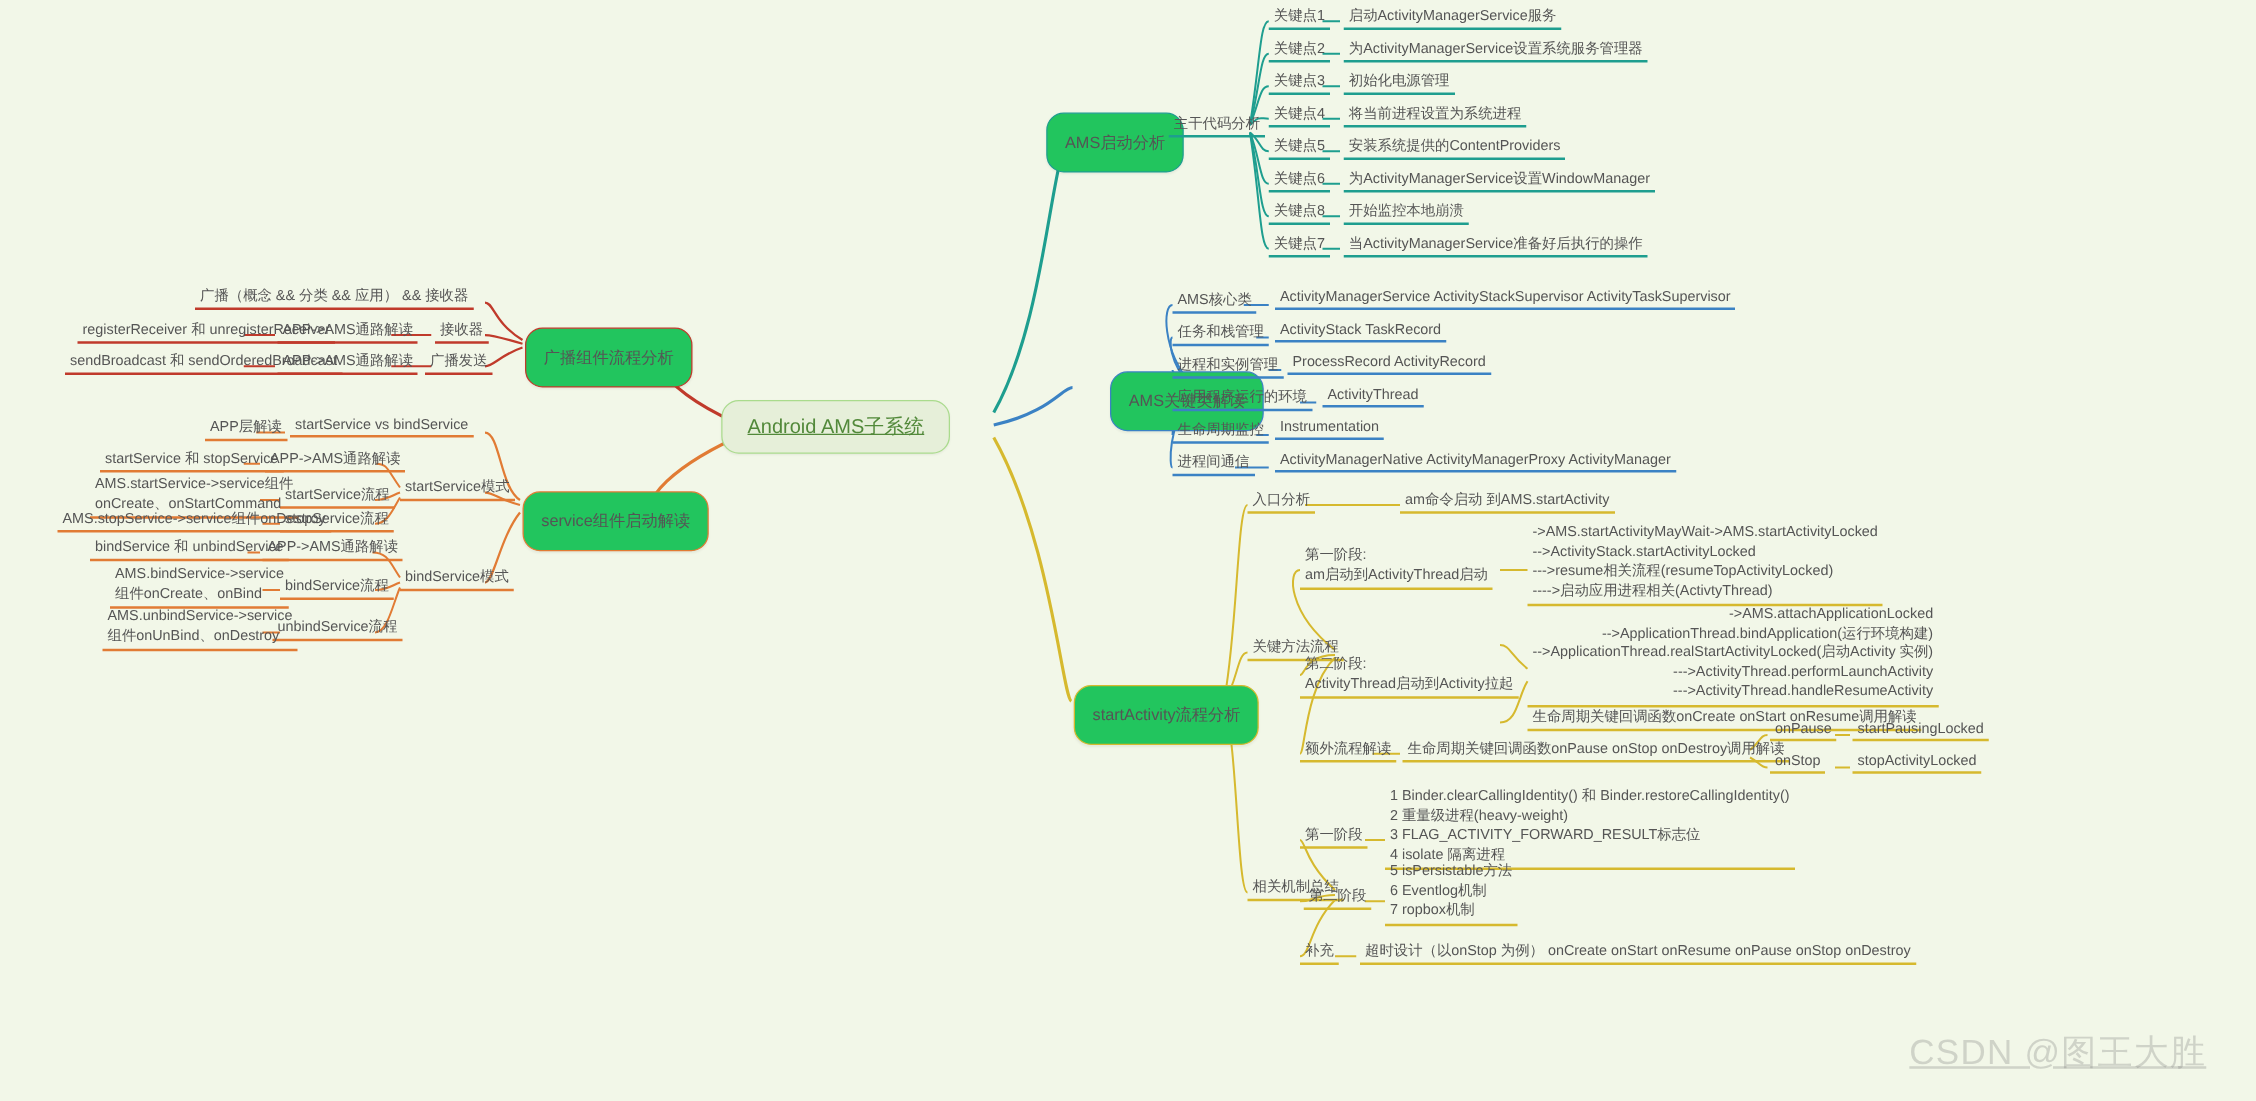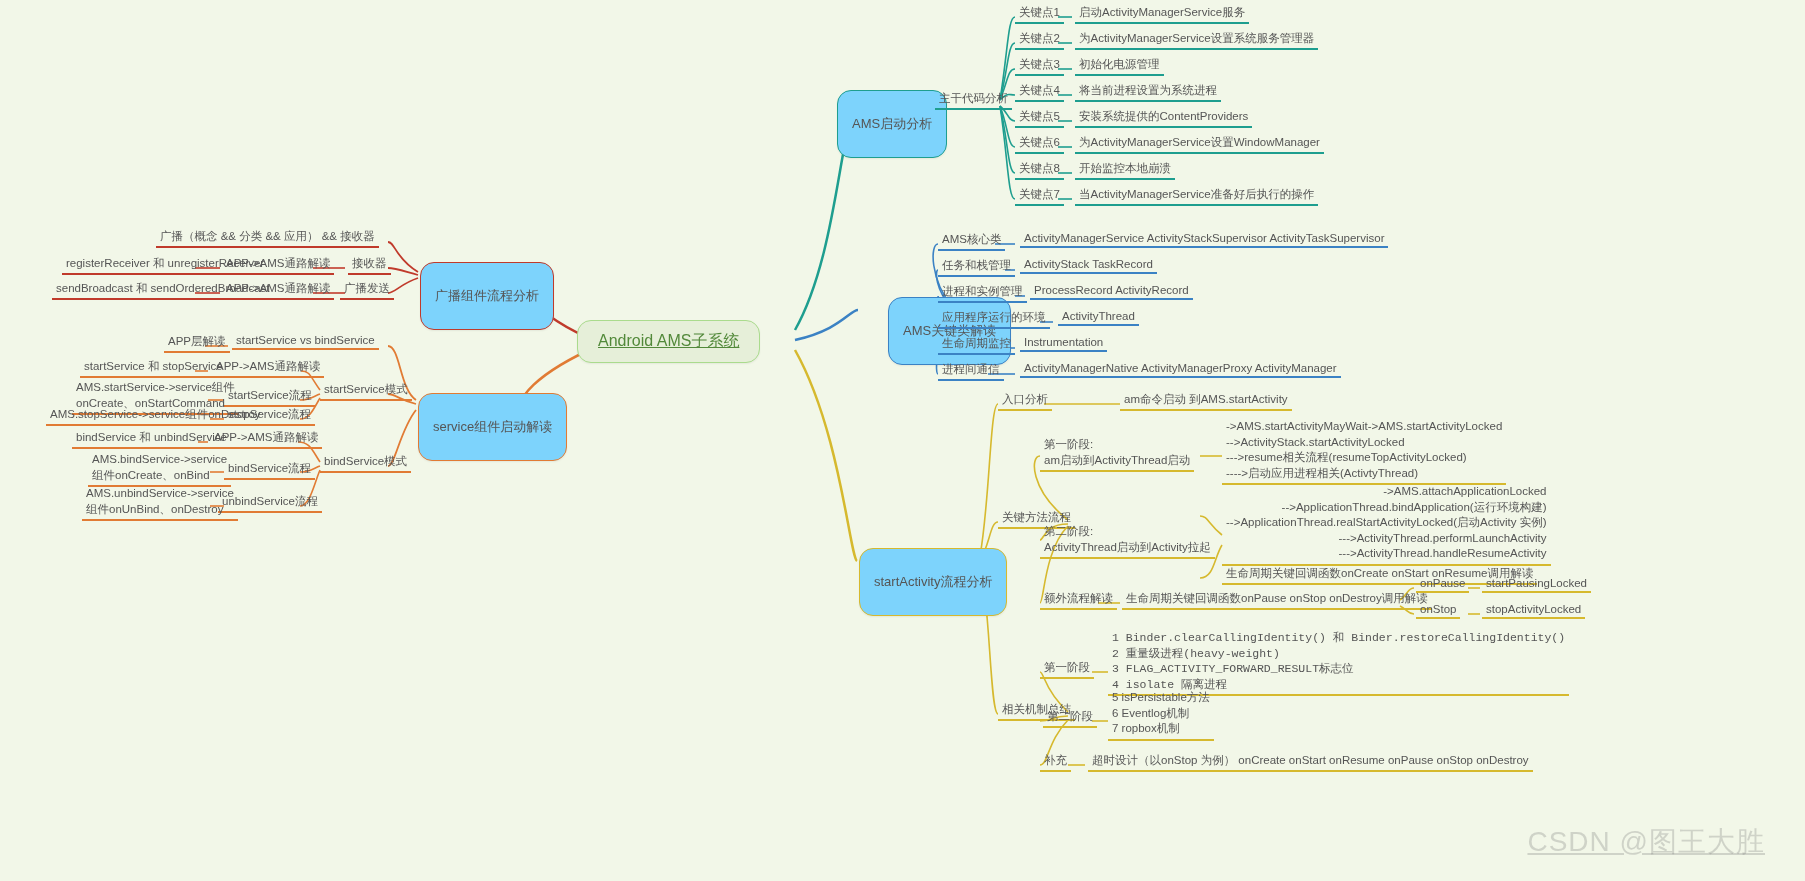--- a/index.html
+++ b/index.html
@@ -9,23 +9,23 @@
     background: #f2f7e8;
     font-family: Arial, "Microsoft YaHei", sans-serif;
     font-size: 12px;
     color: #4a4a4a;
     position: relative;
     overflow: hidden;
   }
   svg.links { position: absolute; top: 0; left: 0; width: 1805px; height: 881px; pointer-events: none; }
   .node {
     position: absolute;
-    background: #7dd3fc;
+    background: #22c55e;
     border-radius: 14px;
-    padding: 24px 14px;
+    padding: 14px 14px;
     white-space: nowrap;
     font-size: 13px;
     color: #555;
     box-shadow: 0 1px 2px rgba(0,0,0,0.06);
   }
   .node.root {
     background: #e6efd9;
     color: #52893a;
     border: 1px solid #aadb8d;
     font-size: 16px;
@@ -226,19 +226,19 @@
 <div class="leaf yellow ml" style="left:1222px;top:484px;text-align:right;"><span class="seg">-&gt;AMS.attachApplicationLocked<br>--&gt;ApplicationThread.bindApplication(运行环境构建)<br>--&gt;ApplicationThread.realStartActivityLocked(启动Activity 实例)<br>---&gt;ActivityThread.performLaunchActivity<br>---&gt;ActivityThread.handleResumeActivity</span></div>
 <div class="leaf yellow" style="left:1222px;top:566px;"><span class="seg">生命周期关键回调函数onCreate onStart onResume调用解读</span></div>
 <div class="leaf yellow" style="left:1040px;top:591px;"><span class="seg">额外流程解读</span></div>
 <div class="leaf yellow" style="left:1122px;top:591px;"><span class="seg">生命周期关键回调函数onPause onStop onDestroy调用解读</span></div>
 <div class="leaf yellow" style="left:1416px;top:577px;"><span class="seg">onPause</span></div>
 <div class="leaf yellow" style="left:1482px;top:577px;"><span class="seg">startPausingLocked</span></div>
 <div class="leaf yellow" style="left:1416px;top:603px;"><span class="seg">onStop</span></div>
 <div class="leaf yellow" style="left:1482px;top:603px;"><span class="seg">stopActivityLocked</span></div>
 <div class="leaf yellow" style="left:998px; top:702px;"><span class="seg">相关机制总结</span></div>
 <div class="leaf yellow" style="left:1040px;top:660px;"><span class="seg">第一阶段</span></div>
-<div class="leaf yellow ml" style="left:1108px;top:630px;font-family:Liberation Mono, monospace;"><span class="seg">1 Binder.clearCallingIdentity() 和 Binder.restoreCallingIdentity()<br>2 重量级进程(heavy-weight)<br>3 FLAG_ACTIVITY_FORWARD_RESULT标志位<br>4 isolate 隔离进程</span></div>
+<div class="leaf yellow ml" style="left:1108px;top:630px;"><span class="seg">1 Binder.clearCallingIdentity() 和 Binder.restoreCallingIdentity()<br>2 重量级进程(heavy-weight)<br>3 FLAG_ACTIVITY_FORWARD_RESULT标志位<br>4 isolate 隔离进程</span></div>
 <div class="leaf yellow" style="left:1026px;top:709px;margin-left:17px;"><span class="seg">第二阶段</span></div>
 <div class="leaf yellow ml" style="left:1108px;top:690px;"><span class="seg">5 isPersistable方法<br>6 Eventlog机制<br>7 ropbox机制</span></div>
 <div class="leaf yellow" style="left:1040px;top:753px;"><span class="seg">补充</span></div>
 <div class="leaf yellow" style="left:1088px;top:753px;"><span class="seg">超时设计（以onStop 为例） onCreate onStart onResume onPause onStop onDestroy</span></div>
 
 <div class="watermark">CSDN @图王大胜</div>
 
 </body></html>

